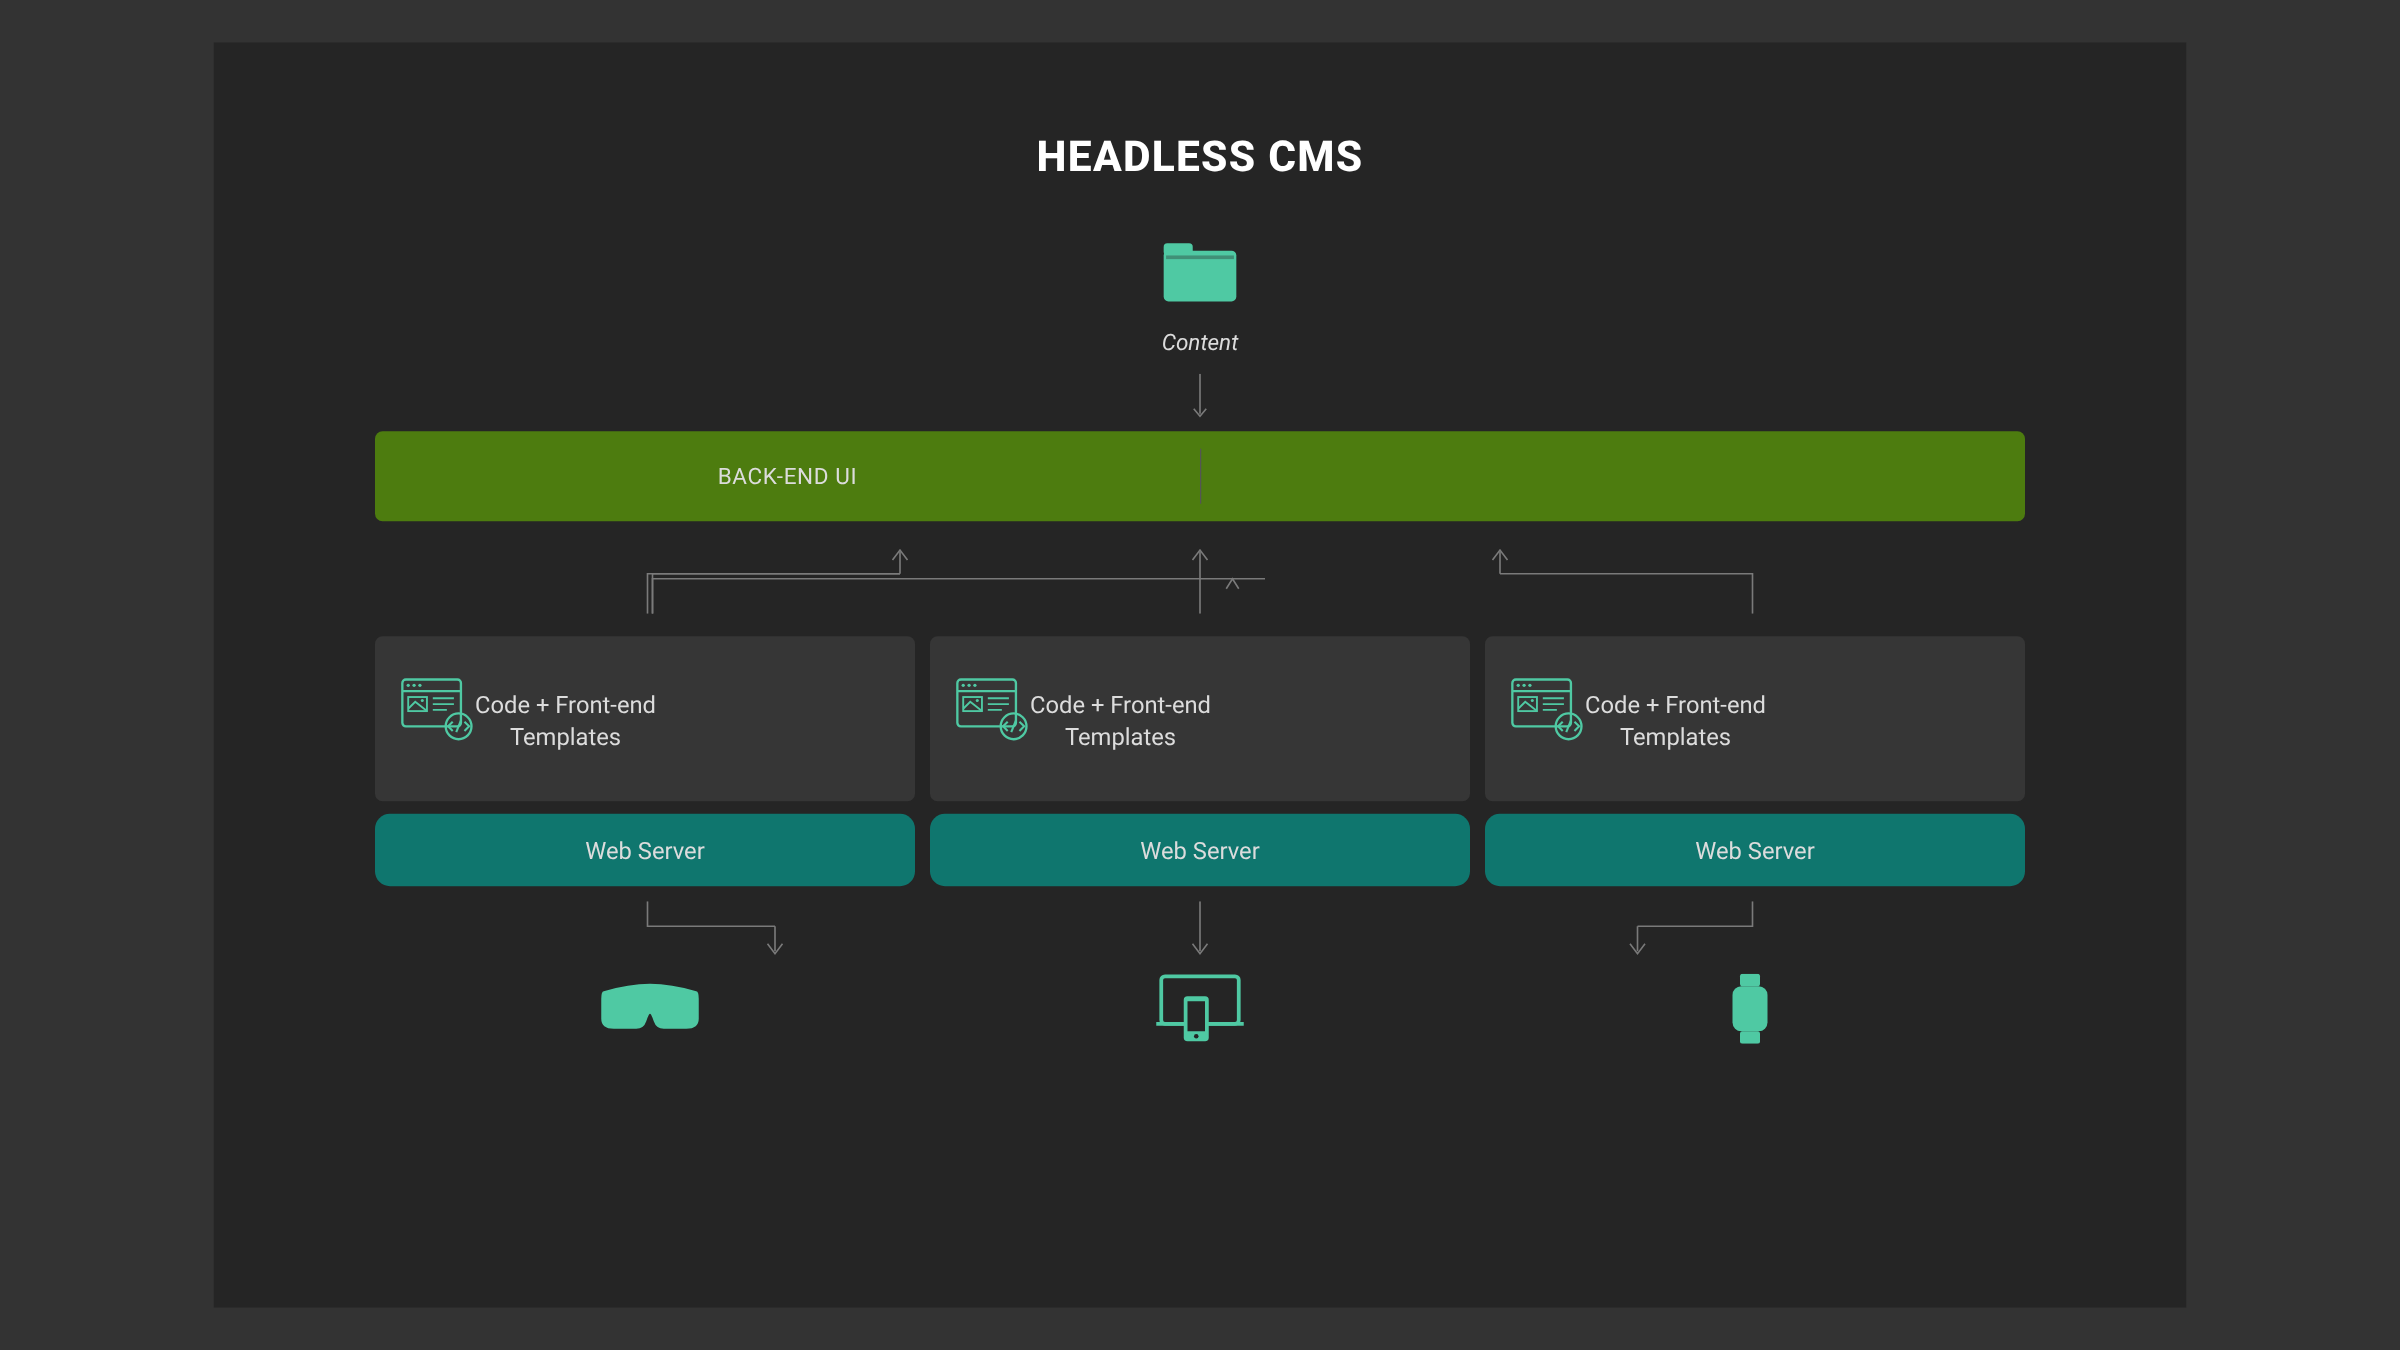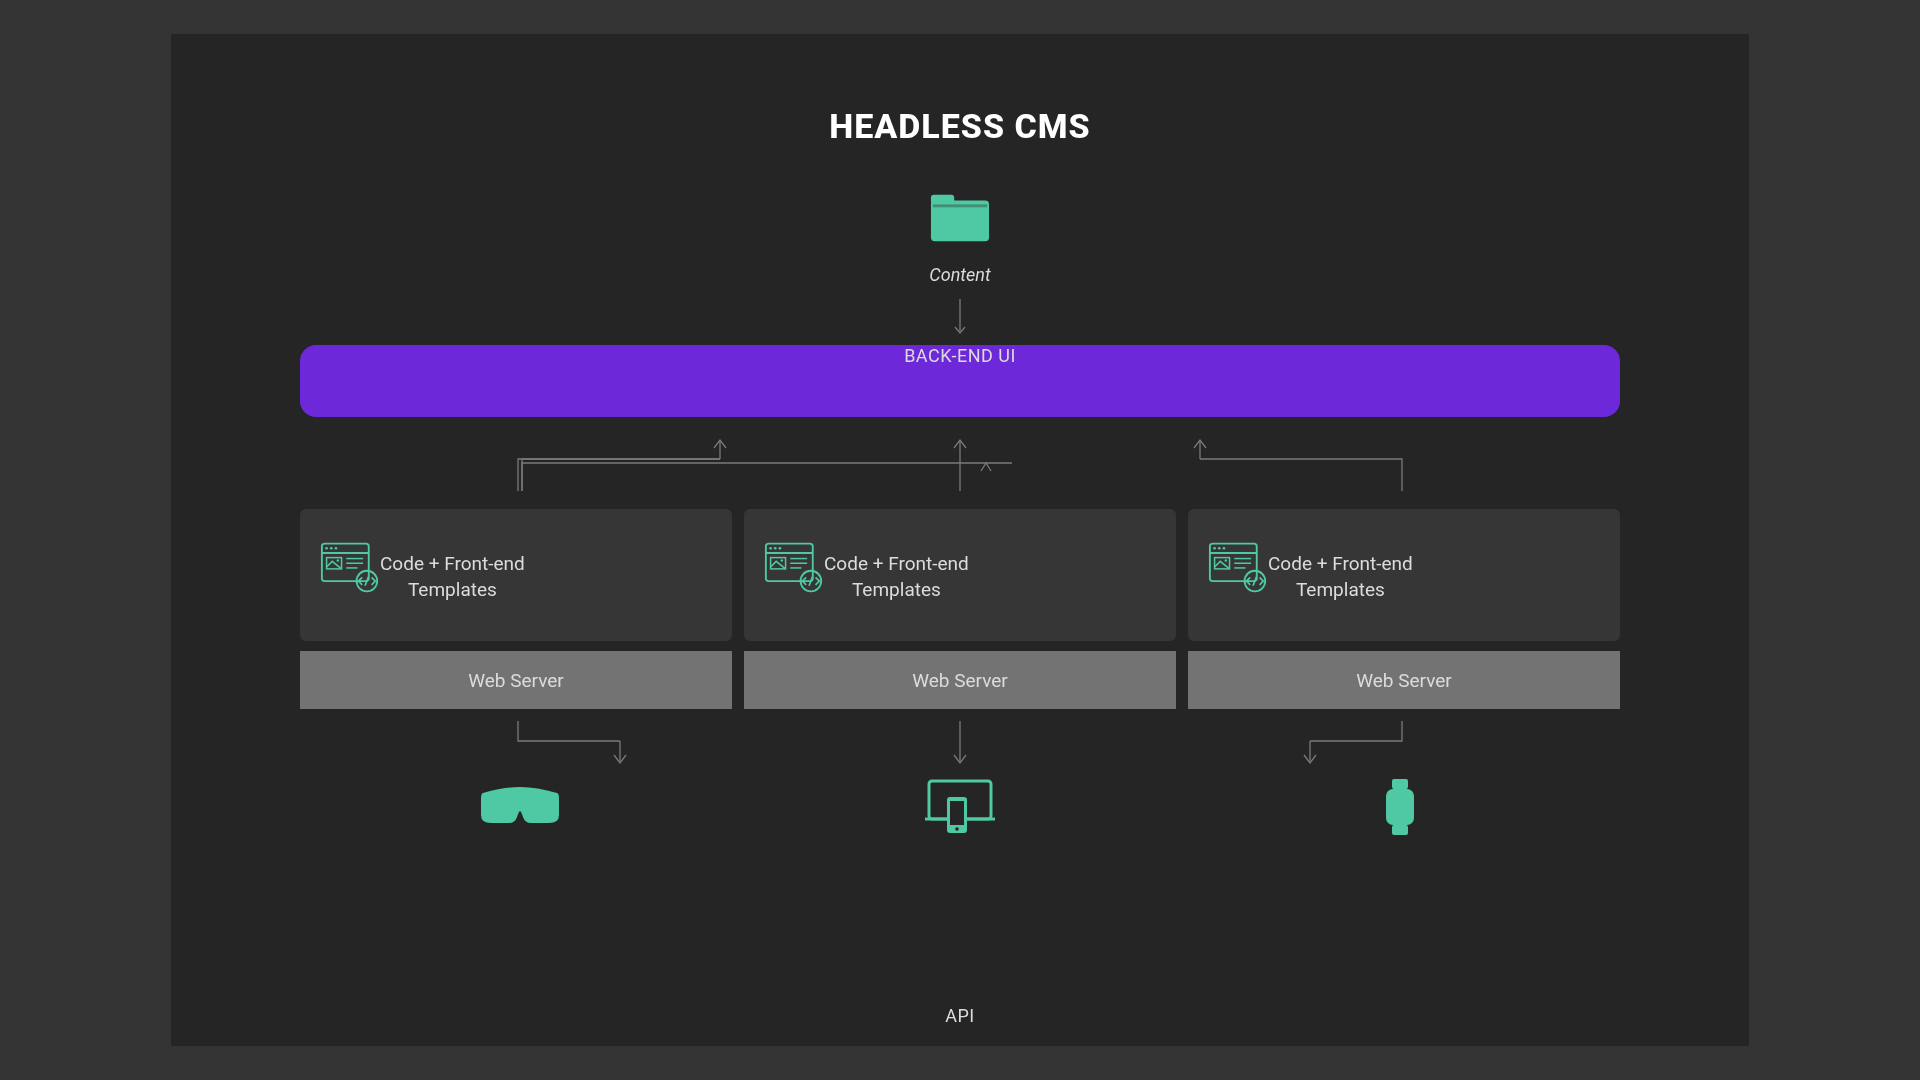--- a/index.html
+++ b/index.html
@@ -43,25 +43,24 @@
 }
 .arrow-down-simple {
   margin-top: 14px;
   width: 14px;
   height: 40px;
 }
 .backend-bar {
   margin-top: 6px;
   width: 1320px;
   height: 72px;
-  background: #6d28d9;
-  border-radius: 16px;
-  display: flex;
-  align-items: center;
-  flex-direction: column;
+  background: #4d7c0f;
+  border-radius: 6px;
+  display: flex;
+  align-items: center;
 }
 .backend-half {
   flex: 1;
   text-align: center;
   color: #dcdcdc;
   font-size: 18px;
   letter-spacing: 0.5px;
 }
 .backend-half.left { flex: 0 0 660px; }
 .backend-div {
@@ -98,22 +97,22 @@
   line-height: 1.35;
 }
 .webserver-row {
   width: 1320px;
   display: flex;
   gap: 12px;
   margin-top: 10px;
 }
 .webserver {
   flex: 1;
-  background: #737373;
-  border-radius: 0;
+  background: #0f766e;
+  border-radius: 12px;
   height: 58px;
   display: flex;
   align-items: center;
   justify-content: center;
   color: #dcdcdc;
   font-size: 19px;
 }
 .arrows-down-row {
   width: 1320px;
   height: 46px;
@@ -152,21 +151,20 @@
 
     <svg class="arrow-down-simple" viewBox="0 0 14 40">
       <line x1="7" y1="0" x2="7" y2="32" class="arrow-stroke" stroke-width="1.3"></line>
       <polyline points="2,28 7,34 12,28" class="arrow-stroke" stroke-width="1.3"></polyline>
     </svg>
   </div>
 
   <div class="backend-bar">
     <div class="backend-half left">BACK-END UI</div>
     <div class="backend-div"></div>
-    <div class="backend-half">API</div>
   </div>
 
   <div class="arrows-up-row">
     <svg width="1320" height="56" viewBox="0 0 1320 56">
 
       <polyline points="222,56 222,28 712,28" class="arrow-stroke" stroke-width="1.3"></polyline>
       <polyline points="705,23 713,28 705,33" class="arrow-stroke" stroke-width="1.3" transform="rotate(-90 713 28) translate(0 -27)"></polyline>
 
       <line x1="222" y1="56" x2="222" y2="24" class="arrow-stroke" stroke-width="1.3"></line>
       <line x1="222" y1="24" x2="420" y2="24" class="arrow-stroke" stroke-width="1.3"></line>

